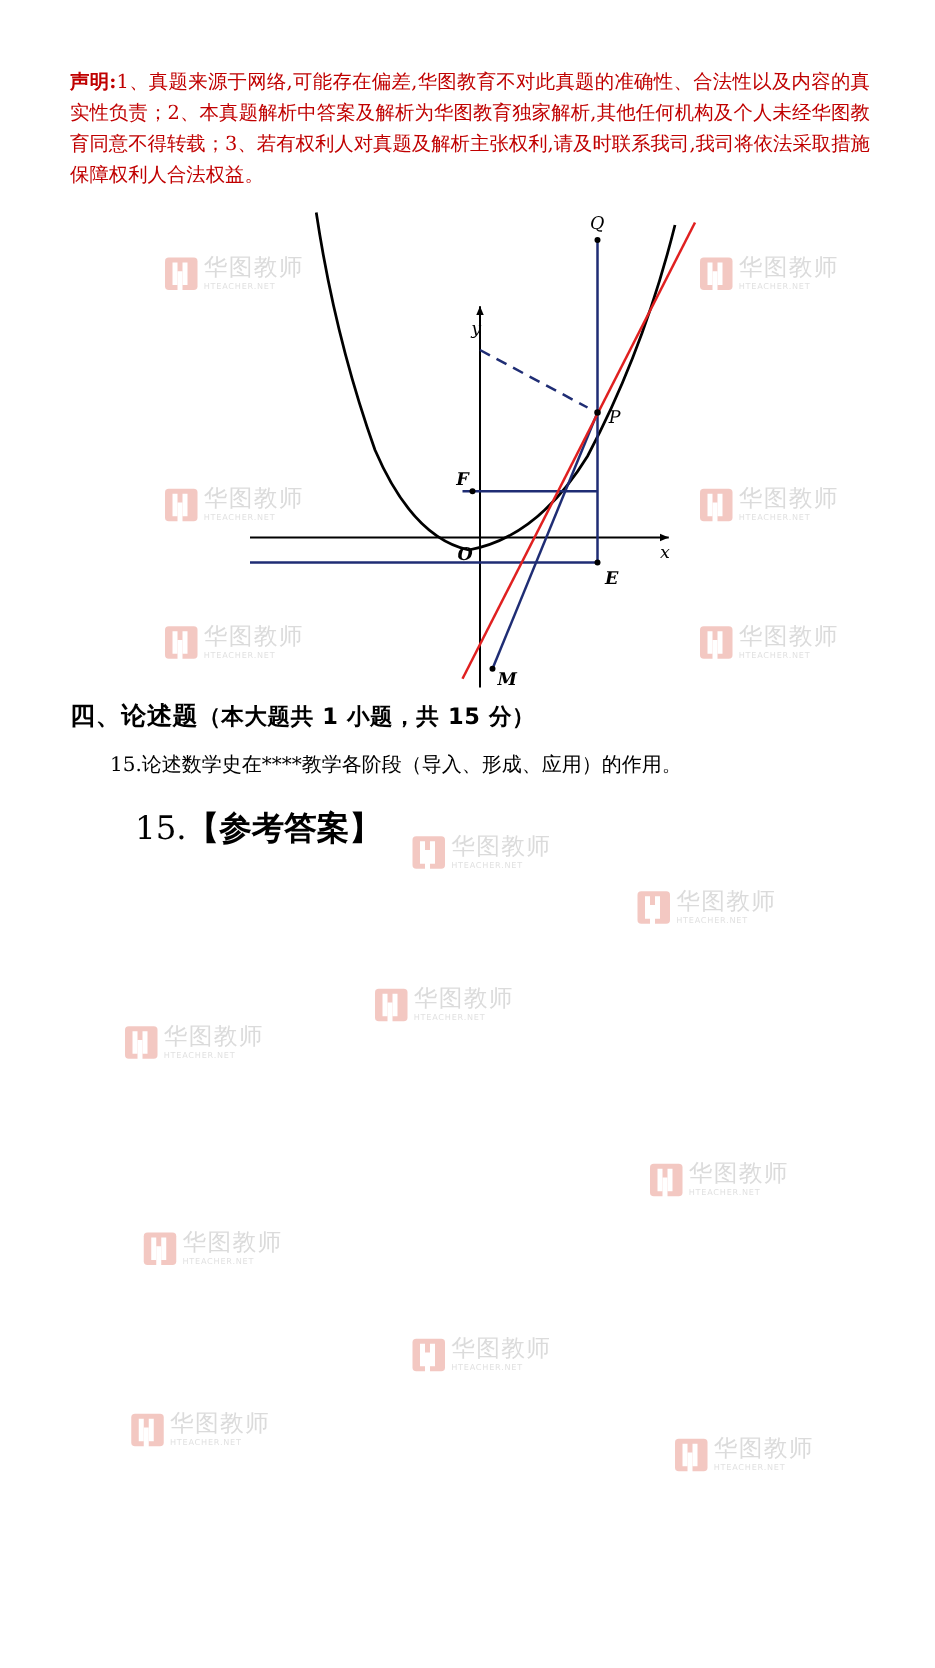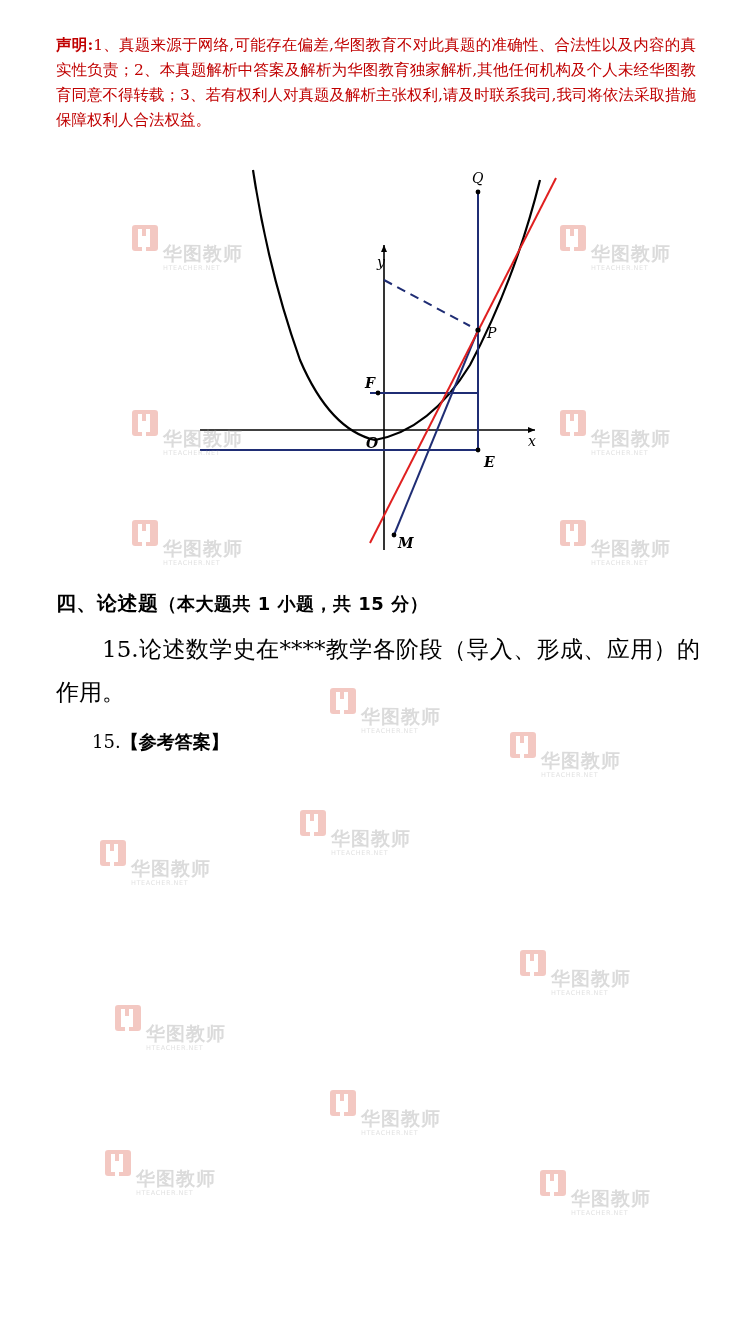--- a/index.html
+++ b/index.html
@@ -20,21 +20,21 @@
     position: relative;
     width: 748px;
     height: 1334px;
     box-sizing: border-box;
     padding: 0;
   }
 
   
   .disclaimer {
     position: absolute;
-    top: 32px;
+    top: 52px;
     left: 56px;
     width: 640px;
     color: #c00000;
     font-size: 15.5px;
     line-height: 1.62;
     text-align: justify;
     font-family: "DejaVu Serif", "Liberation Serif", serif;
     font-weight: 500;
   }
   .disclaimer b {
@@ -49,44 +49,44 @@
     width: 748px;
     height: 430px;
   }
   .figure-wrap svg {
     display: block;
   }
 
   
   .content {
     position: absolute;
-    top: 578px;
+    top: 547px;
     left: 56px;
     width: 644px;
   }
   .sec-head {
     font-family: "DejaVu Sans", "Liberation Sans", sans-serif;
     font-weight: bold;
     font-size: 20px;
     letter-spacing: 0.5px;
     margin: 10px 0 10px 0;
     line-height: 1.5;
   }
   .sec-head .small {
     font-size: 18px;
   }
   .para {
-    font-size: 23px;
+    font-size: 16px;
     line-height: 1.85;
     text-align: justify;
     margin: 3px 0;
     text-indent: 2em;
   }
   .ref-answer {
-    font-size: 18px;
+    font-size: 26px;
     line-height: 1.85;
     margin: 12px 0 4px 0;
     text-indent: 2em;
     font-weight: bold;
   }
   .ref-answer .num {
     font-weight: normal;
   }
 
   
@@ -126,25 +126,24 @@
     background: #fff;
     box-shadow: -4px 7px 0 0 #fff;
   }
   .wm .wtext {
     display: flex;
     flex-direction: column;
     line-height: 1;
   }
   .wm .wtop {
     font-family: "DejaVu Sans", "Liberation Sans", sans-serif;
-    font-weight: bold;
+    font-weight: normal;
     font-size: 19px;
     color: #8a8a8a;
     letter-spacing: 1px;
-    margin-top: 39px;
   }
   .wm .wbot {
     font-family: "DejaVu Sans", "Liberation Sans", sans-serif;
     font-size: 6.5px;
     color: #9a9a9a;
     letter-spacing: 0.6px;
     margin-top: 2px;
   }
 </style>
 </head>

